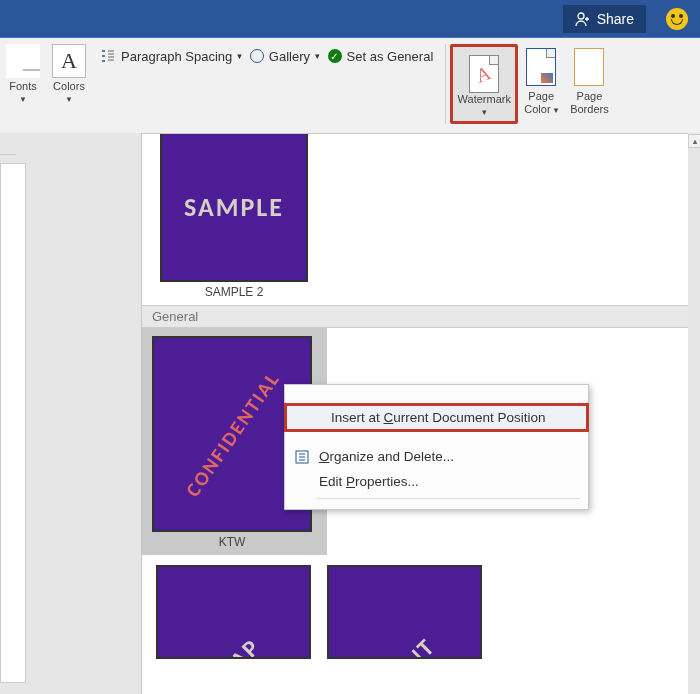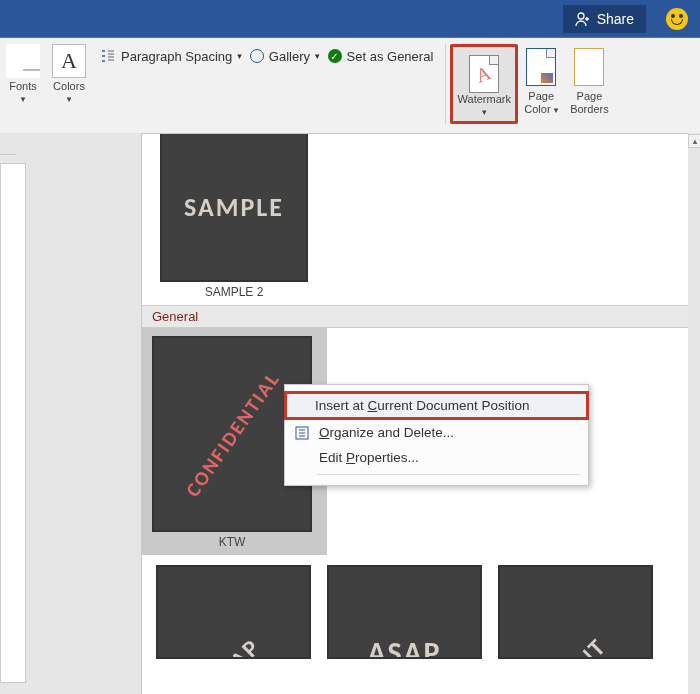--- a/index.html
+++ b/index.html
@@ -19,28 +19,28 @@
   .checkmark { width:14px; height:14px; border-radius:50%; background:#107c10; color:#fff; font-size:10px; display:flex; align-items:center; justify-content:center;}
   .fx-circle { width:14px; height:14px; border-radius:50%; border:1.5px solid #2b579a; }
   .sep { width:1px; height:80px; background:#d0d0d0; margin:0 4px;}
   .highlight-box { border: 3px solid #c0392b; border-radius:2px; }
   .watermark-btn { width:68px; height:80px; }
   .page-icon { width:30px; height:38px; border:1px solid #888; background:#fff; position:relative; }
   .page-icon.fold::before { content:""; position:absolute; top:0; right:0; width:8px; height:8px; background:#f1f1f1; border-left:1px solid #888; border-bottom:1px solid #888;}
   .wm-a { position:absolute; color:#e57373; font-size:20px; font-family:serif; transform:rotate(-20deg); top:7px; left:6px; }
   .gallery-panel { position:absolute; top:133px; left:141px; width:547px; height:561px; background:#fff; border-top:1px solid #c8c8c8; border-left:1px solid #c8c8c8; }
   .scroll-up { position:absolute; top:0; right:-14px; width:14px; height:14px; background:#f1f1f1; border:1px solid #ccc; font-size:9px; display:flex; align-items:center; justify-content:center; color:#666;}
-  .thumb { border:2px solid #333; background:#404040; display:flex; align-items:center; justify-content:center; overflow:hidden; }
+  .thumb { border:2px solid #333; background:#4c1d95; display:flex; align-items:center; justify-content:center; overflow:hidden; }
   .thumb-label { font-size:12px; color:#444; text-align:center; margin-top:3px;}
-  .cat-header { background:#e8e8e8; border-top:1px solid #ccc; border-bottom:1px solid #ccc; color:#7f1d1d; font-size:13px; padding:3px 10px; }
+  .cat-header { background:#e8e8e8; border-top:1px solid #ccc; border-bottom:1px solid #ccc; color:#737373; font-size:13px; padding:3px 10px; }
   .selected-region { background:#c9c9c9; padding:8px 10px 6px 10px; width:185px;}
   .diag-text { color:#d6cfc7; font-family: Calibri, sans-serif; font-weight:600; letter-spacing:2px; }
   .ctx-menu { position:absolute; top:250px; left:142px; width:305px; background:#fcfcfc; border:1px solid #c8c8c8; box-shadow:2px 2px 6px rgba(0,0,0,0.25); padding:6px 0;}
   .ctx-item { display:flex; align-items:center; gap:10px; padding:5px 12px 5px 34px; font-size:13.5px; color:#333; position:relative; white-space:nowrap;}
-  .ctx-item.hl { border:3px solid #c0392b; background:#eef2f7; padding:4px 10px 4px 28px; margin:0 -1px;}
+  .ctx-item.hl { border:3px solid #c0392b; background:#eef2f7; padding:4px 10px 4px 44px; margin:12px -1px;}
   .ctx-sep { height:1px; background:#ddd; margin:4px 8px 4px 32px;}
   .ctx-icon { position:absolute; left:8px; width:18px; height:18px; display:flex; align-items:center; justify-content:center; font-size:13px; color:#2b579a;}
   .underline-char { text-decoration: underline; }
   .doc-bg { position:absolute; top:133px; left:0; width:141px; height:561px; background:#e6e6e6;}
   .doc-page { position:absolute; top:30px; left:0; width:26px; height:520px; background:#fff; border:1px solid #ccc;}
   .thin-strip { position:absolute; top:0; left:0; width:16px; height:22px; background:#e6e6e6; border-bottom:1px solid #ccc;}
 </style>
 </head>
 <body>
 
@@ -140,23 +140,20 @@
     </div>
     <div class="thumb-label" style="width:160px;">KTW</div>
   </div>
 
 
   <div style="display:flex;gap:16px;padding:10px 14px;">
     <div class="thumb" style="width:155px;height:94px;align-items:flex-end;">
       <span class="diag-text" style="font-size:24px;transform:rotate(-45deg) translate(-6px,16px);">SAP</span>
     </div>
     <div class="thumb" style="width:155px;height:94px;align-items:flex-end;">
-      <span class="diag-text" style="font-size:30px;transform:translateY(14px);">ASAP</span>
-    </div>
-    <div class="thumb" style="width:155px;height:94px;align-items:flex-end;">
       <span class="diag-text" style="font-size:24px;transform:rotate(-45deg) translate(-4px,18px);">ENT</span>
     </div>
   </div>
 
   <div class="ctx-menu">
     <div class="ctx-item hl">
       <span>Insert at <span class="underline-char">C</span>urrent Document Position</span>
 
     </div>
     <div class="ctx-item">

